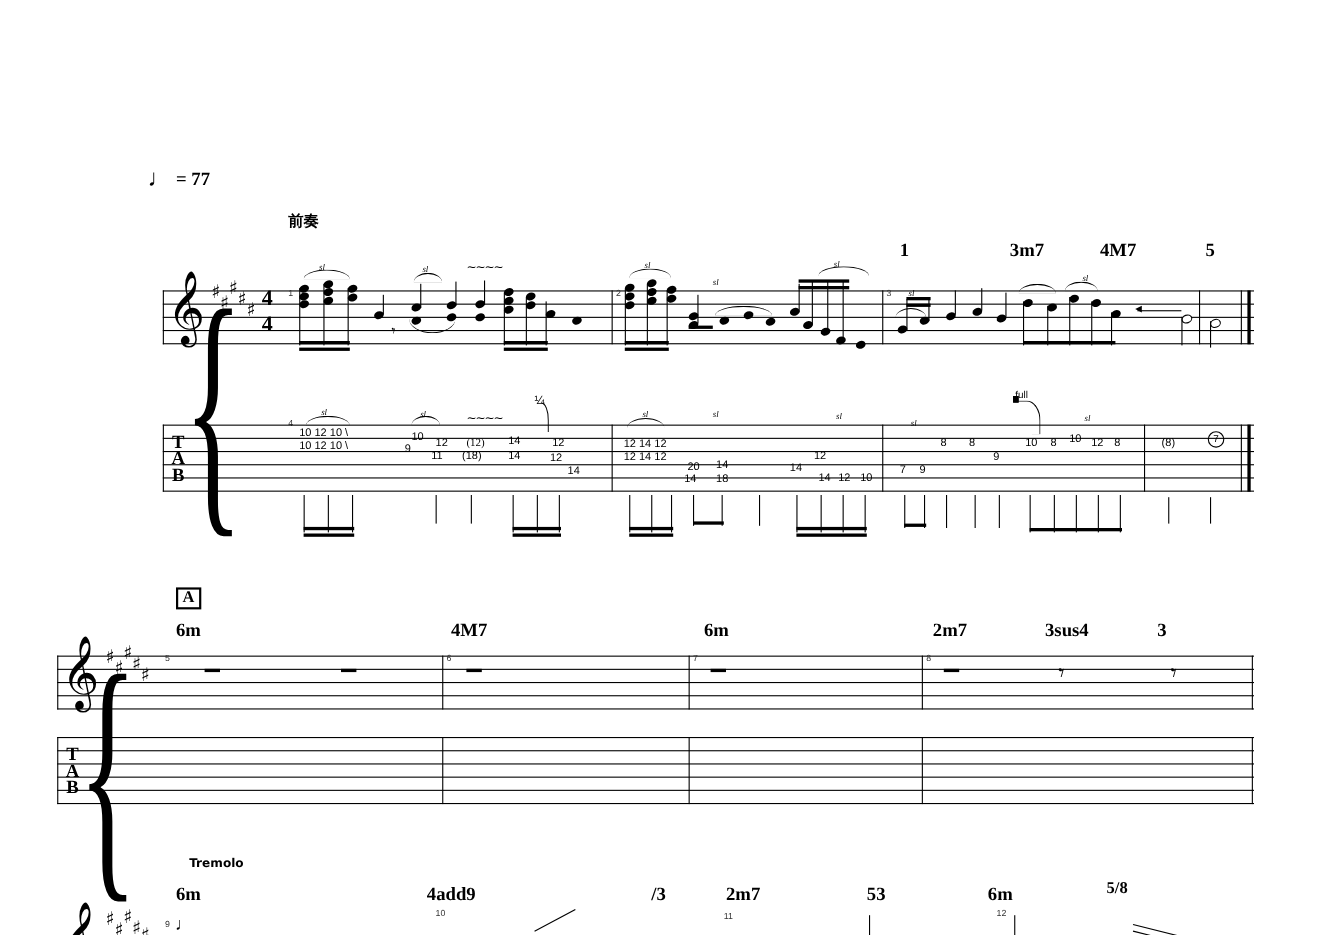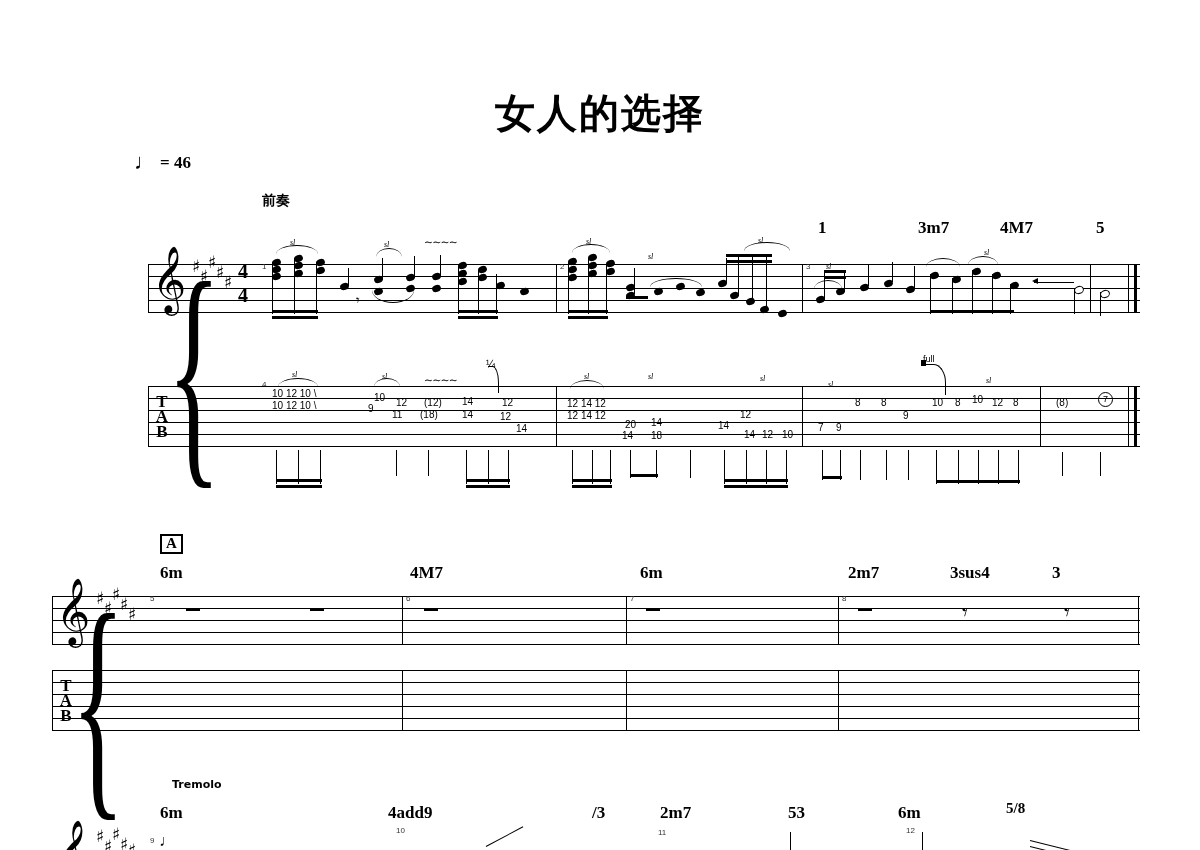--- a/index.html
+++ b/index.html
@@ -190,25 +190,24 @@
     position:absolute;
     height:1.2px;background:#000;
     transform-origin:left center;
   }
 </style>
 </head>
 <body>
 
 <div class="sheet">
 
-  <div class="title">女人的选择</div>
 
   <div class="tempo">
     <span class="note-glyph">♩</span>
-    <span>= 46</span>
+    <span>= 77</span>
   </div>
 
   <div class="system" style="top:0;height:500px;">
 
     <div class="sect-label" style="top:192px;left:262px;">前奏</div>
 
     <div class="chord" style="top:218px;left:818px;">1</div>
     <div class="chord" style="top:218px;left:918px;">3m7</div>
     <div class="chord" style="top:218px;left:1000px;">4M7</div>
     <div class="chord" style="top:218px;left:1096px;">5</div>
@@ -388,21 +387,21 @@
     <div class="bar-line thick" style="top:386px;left:1134px;height:61px;"></div>
 
     <div class="tabword" style="top:394px;left:154px;width:16px;">T</div>
     <div class="tabword" style="top:409px;left:154px;width:16px;">A</div>
     <div class="tabword" style="top:424px;left:154px;width:16px;">B</div>
 
     <div class="fret" style="top:389px;left:272px;">10  12  10 \</div>
     <div class="fret" style="top:401px;left:272px;">10  12  10 \</div>
     <div class="fret" style="top:393px;left:374px;">10</div>
     <div class="fret" style="top:398px;left:396px;">12</div>
-    <div class="fret" style="top:398px;left:424px;">(12)</div>
+    <div class="fret" style="top:398px;left:424px;font-family:Liberation Serif, serif;">(12)</div>
     <div class="fret" style="top:404px;left:368px;">9</div>
     <div class="fret" style="top:410px;left:392px;">11</div>
     <div class="fret" style="top:410px;left:420px;">(18)</div>
     <div class="fret" style="top:397px;left:462px;">14</div>
     <div class="fret" style="top:398px;left:502px;">12</div>
     <div class="fret" style="top:410px;left:462px;">14</div>
     <div class="fret" style="top:412px;left:500px;">12</div>
     <div class="fret" style="top:424px;left:516px;">14</div>
     <div class="fret" style="top:399px;left:567px;">12  14  12</div>
     <div class="fret" style="top:411px;left:567px;">12  14  12</div>

